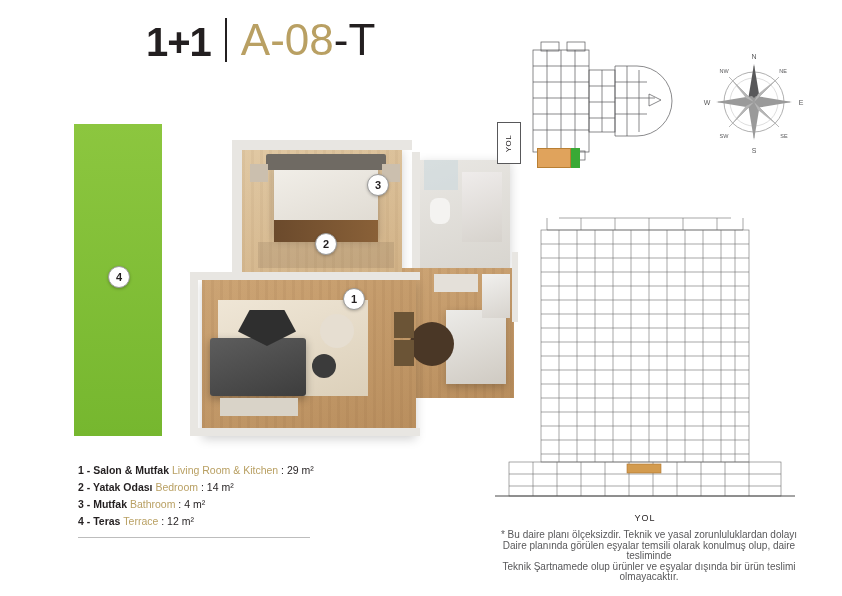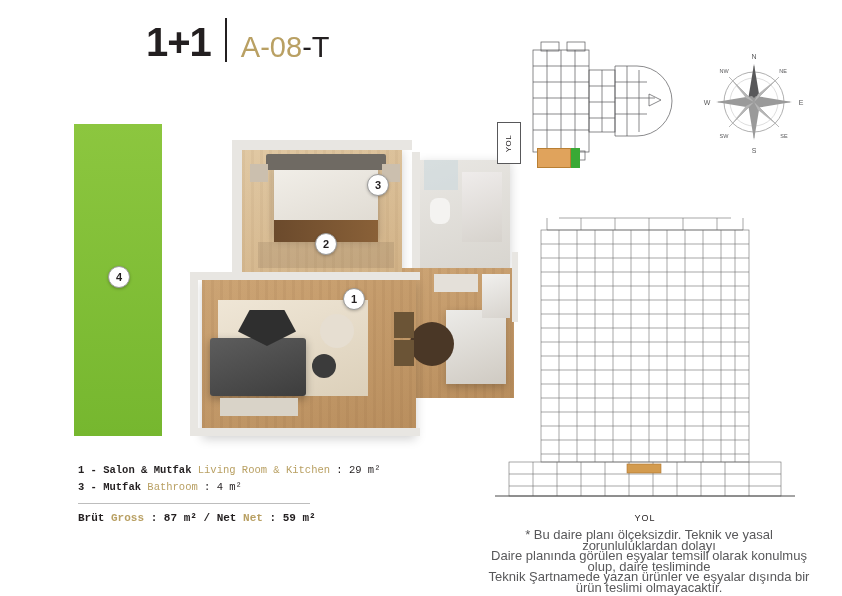--- a/index.html
+++ b/index.html
@@ -21,21 +21,21 @@
   }
   .title-main {
     font-size: 40px; font-weight: bold; letter-spacing: -1px;
     color:#231f20; line-height:1;
     padding-right: 14px;
   }
   .title-sep {
     width:2px; height:44px; background:#231f20; margin-right:14px;
   }
   .title-code {
-    font-size: 29px; font-weight: normal; color:#231f20; line-height:1;
+    font-size: 44px; font-weight: normal; color:#231f20; line-height:1;
   }
   .title-code .accent { color:#b9a063; }
 
   
   .plan-wrap {
     position:absolute; left:74px; top:124px; width:404px; height:312px;
   }
   .plan-bg { position:absolute; inset:0; background:#f3f2f0; }
   .terrace {
     position:absolute; left:0px; top:0px; width:88px; height:312px;
@@ -68,21 +68,21 @@
     position:absolute; width:22px; height:22px; border-radius:50%;
     background:#ffffff; border:1px solid #9b9b9b;
     color:#231f20; font-size:11px; font-weight:bold;
     display:flex; align-items:center; justify-content:center;
     box-shadow:0 1px 3px rgba(0,0,0,.25);
   }
 
   
   .legend {
     position:absolute; left:78px; top:462px; width:330px;
-    font-size:10.5px; line-height:17px;font-family:Liberation Mono, monospace;
+    font-size:10.5px; line-height:17px;
   }
   .legend-row { white-space:nowrap; }
   .legend-row .tr { color:#231f20; font-weight:bold; }
   .legend-row .en { color:#b9a063; }
   .legend-row .val { color:#231f20; }
   .legend-sep {
     width:232px; height:1px; background:#bdbdbd; margin:7px 0 6px 0;
   }
   .legend-total { font-size:11px; font-weight:bold; }
   .legend-total .en { color:#b9a063; }
@@ -114,21 +114,21 @@
   
   .elevation { position:absolute; left:485px; top:196px; width:320px; height:320px; }
   .elev-label {
     position:absolute; left:485px; top:513px; width:320px;
     text-align:center; font-size:9px; letter-spacing:1px; color:#231f20;
   }
 
   
   .disclaimer {
     position:absolute; left:484px; top:530px; width:330px;
-    font-size:13px; line-height:10.5px; color:#58585a; text-align:center;
+    font-size:10px; line-height:10.5px; color:#58585a; text-align:center;
   }
 </style>
 </head>
 <body>
 
 <div class="page">
 
   <div class="title-block">
     <div class="title-main">1+1</div>
     <div class="title-sep"></div>
@@ -189,28 +189,31 @@
     <div class="marker" style="left:241px;top:109px;">2</div>
     <div class="marker" style="left:293px;top:50px;">3</div>
     <div class="marker" style="left:34px;top:142px;">4</div>
   </div>
 
   <div class="legend">
     <div class="legend-row">
       <span class="tr">1 - </span><span class="tr">Salon &amp; Mutfak </span><span class="en">Living Room &amp; Kitchen</span><span class="val"> : 29 m²</span>
     </div>
     <div class="legend-row">
+      <span class="tr">2 - </span><span class="tr">Yatak Odası </span><span class="en">Bedroom</span><span class="val"> : 14 m²</span>
+    </div>
+    <div class="legend-row">
       <span class="tr">3 - </span><span class="tr">Mutfak </span><span class="en">Bathroom</span><span class="val"> : 4 m²</span>
     </div>
+    <div class="legend-row">
+      <span class="tr">4 - </span><span class="tr">Teras </span><span class="en">Terrace</span><span class="val"> : 12 m²</span>
+    </div>
 
     <div class="legend-sep"></div>
 
-    <div class="legend-total">
-      <span>Brüt </span><span class="en">Gross</span><span> : 87 m² / </span><span>Net </span><span class="en">Net</span><span> : 59 m²</span>
-    </div>
   </div>
 
   <div class="keyplan">
     <svg width="180" height="130" viewBox="0 0 180 130">
       <g fill="none" stroke="#58585a" stroke-width="0.7">
 
         <rect x="36" y="14" width="56" height="102"></rect>
         <path d="M36 30 H92 M36 46 H92 M36 62 H92 M36 78 H92 M36 94 H92"></path>
         <path d="M50 14 V116 M64 14 V116 M78 14 V116"></path>
 
@@ -289,16 +292,16 @@
         <path d="M10 300 H310" stroke="#4a4a4a" stroke-width="1"></path>
       </g>
       <rect x="142" y="268" width="34" height="9" fill="#d39b4f" stroke="#b0762c" stroke-width="0.6"></rect>
     </svg>
   </div>
   <div class="elev-label">YOL</div>
 
   <div class="disclaimer">
     <div>* Bu daire planı ölçeksizdir. Teknik ve yasal zorunluluklardan dolayı</div>
     <div>Daire planında görülen eşyalar temsili olarak konulmuş olup, daire tesliminde</div>
-    <div>Teknik Şartnamede yazan ürünler ve eşyalar dışında bir ürün teslimi olmayacaktır.</div>
+    <div>Teknik Şartnamede olup ürünler ve eşyalar dışında bir ürün teslimi olmayacaktır.</div>
   </div>
 
 </div>
 
 </body></html>

